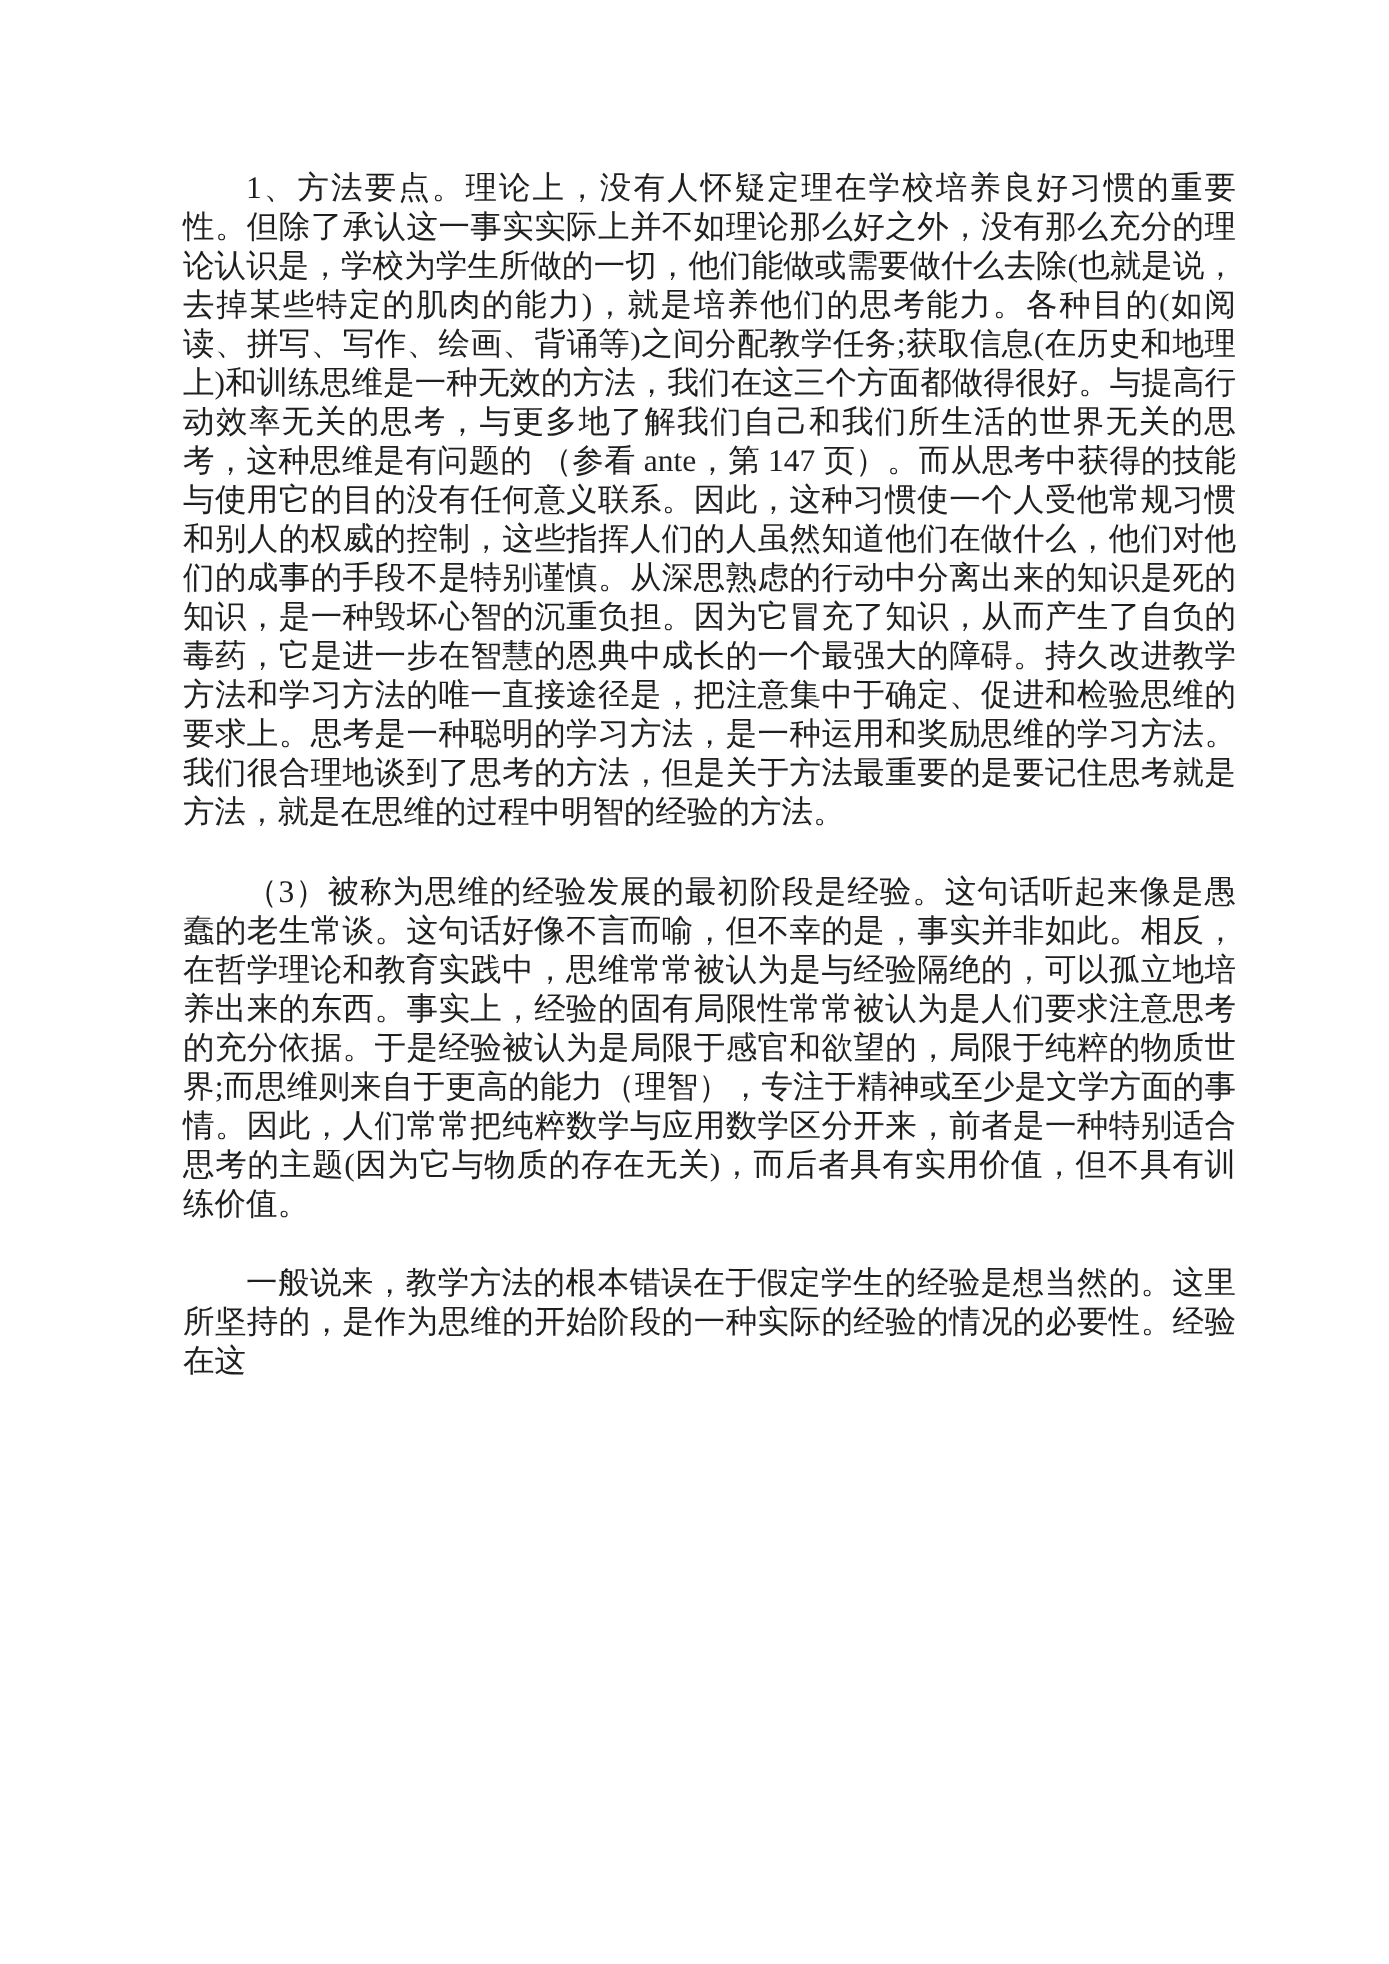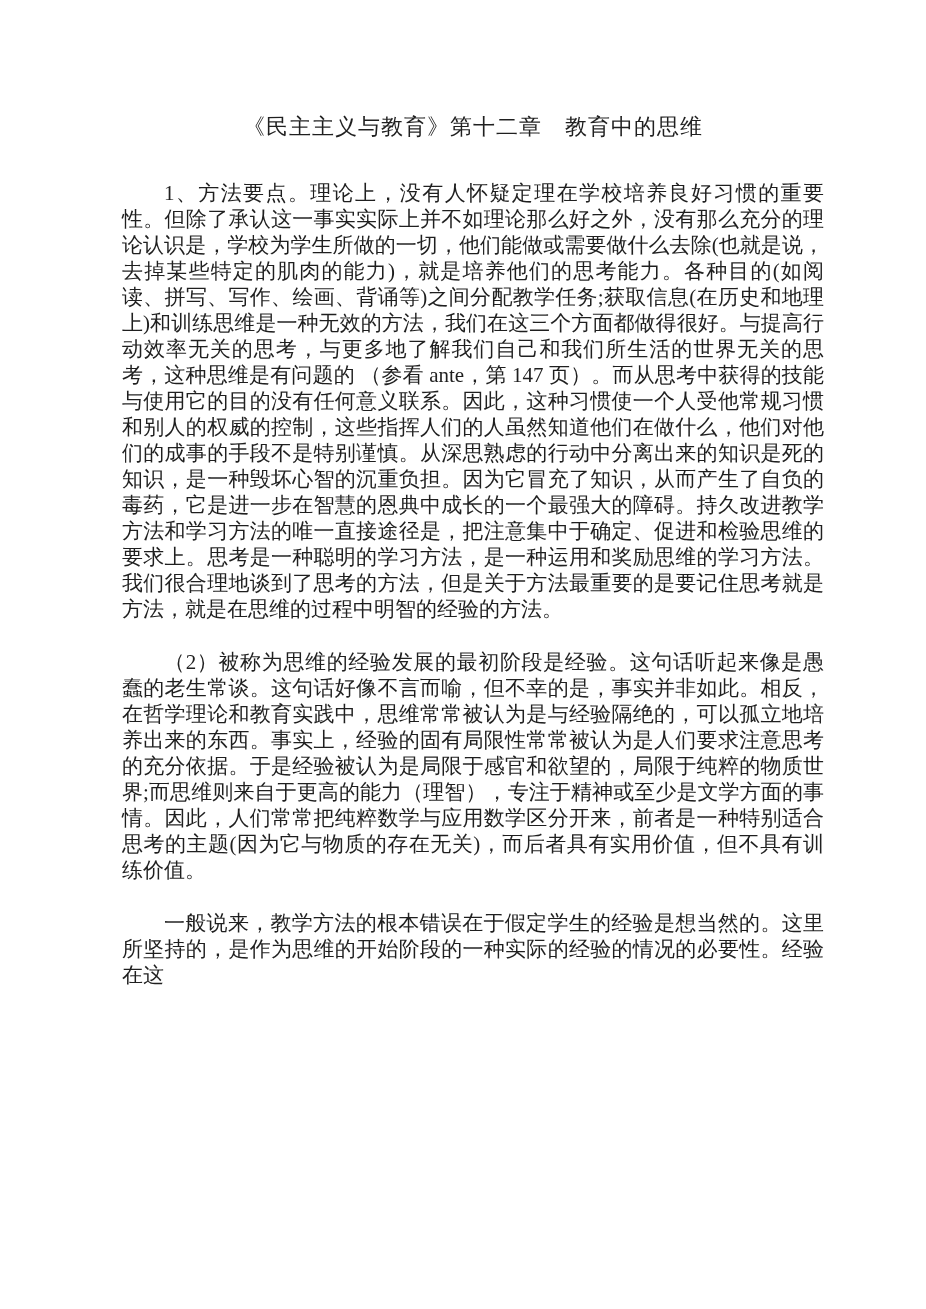--- a/index.html
+++ b/index.html
@@ -44,18 +44,17 @@
   }
   .doc-paragraph:last-child {
     margin-bottom: 0;
   }
 </style>
 </head>
 <body>
 
 <div class="page">
   <div class="doc-column">
-    <h1 class="doc-title">《民主主义与教育》第十二章　教育中的思维</h1>
     <p class="doc-paragraph">1、方法要点。理论上，没有人怀疑定理在学校培养良好习惯的重要性。但除了承认这一事实实际上并不如理论那么好之外，没有那么充分的理论认识是，学校为学生所做的一切，他们能做或需要做什么去除(也就是说，去掉某些特定的肌肉的能力)，就是培养他们的思考能力。各种目的(如阅读、拼写、写作、绘画、背诵等)之间分配教学任务;获取信息(在历史和地理上)和训练思维是一种无效的方法，我们在这三个方面都做得很好。与提高行动效率无关的思考，与更多地了解我们自己和我们所生活的世界无关的思考，这种思维是有问题的 （参看 ante，第 147 页）。而从思考中获得的技能与使用它的目的没有任何意义联系。因此，这种习惯使一个人受他常规习惯和别人的权威的控制，这些指挥人们的人虽然知道他们在做什么，他们对他们的成事的手段不是特别谨慎。从深思熟虑的行动中分离出来的知识是死的知识，是一种毁坏心智的沉重负担。因为它冒充了知识，从而产生了自负的毒药，它是进一步在智慧的恩典中成长的一个最强大的障碍。持久改进教学方法和学习方法的唯一直接途径是，把注意集中于确定、促进和检验思维的要求上。思考是一种聪明的学习方法，是一种运用和奖励思维的学习方法。我们很合理地谈到了思考的方法，但是关于方法最重要的是要记住思考就是方法，就是在思维的过程中明智的经验的方法。</p>
-    <p class="doc-paragraph">（2）被称为思维的经验发展的最初阶段是经验。这句话听起来像是愚蠢的老生常谈。这句话好像不言而喻，但不幸的是，事实并非如此。相反，在哲学理论和教育实践中，思维常常被认为是与经验隔绝的，可以孤立地培养出来的东西。事实上，经验的固有局限性常常被认为是人们要求注意思考的充分依据。于是经验被认为是局限于感官和欲望的，局限于纯粹的物质世界;而思维则来自于更高的能力（理智），专注于精神或至少是文学方面的事情。因此，人们常常把纯粹数学与应用数学区分开来，前者是一种特别适合思考的主题(因为它与物质的存在无关)，而后者具有实用价值，但不具有训练价值。</p>
+    <p class="doc-paragraph">（3）被称为思维的经验发展的最初阶段是经验。这句话听起来像是愚蠢的老生常谈。这句话好像不言而喻，但不幸的是，事实并非如此。相反，在哲学理论和教育实践中，思维常常被认为是与经验隔绝的，可以孤立地培养出来的东西。事实上，经验的固有局限性常常被认为是人们要求注意思考的充分依据。于是经验被认为是局限于感官和欲望的，局限于纯粹的物质世界;而思维则来自于更高的能力（理智），专注于精神或至少是文学方面的事情。因此，人们常常把纯粹数学与应用数学区分开来，前者是一种特别适合思考的主题(因为它与物质的存在无关)，而后者具有实用价值，但不具有训练价值。</p>
     <p class="doc-paragraph">一般说来，教学方法的根本错误在于假定学生的经验是想当然的。这里所坚持的，是作为思维的开始阶段的一种实际的经验的情况的必要性。经验在这</p>
   </div>
 </div>
 
 </body></html>

